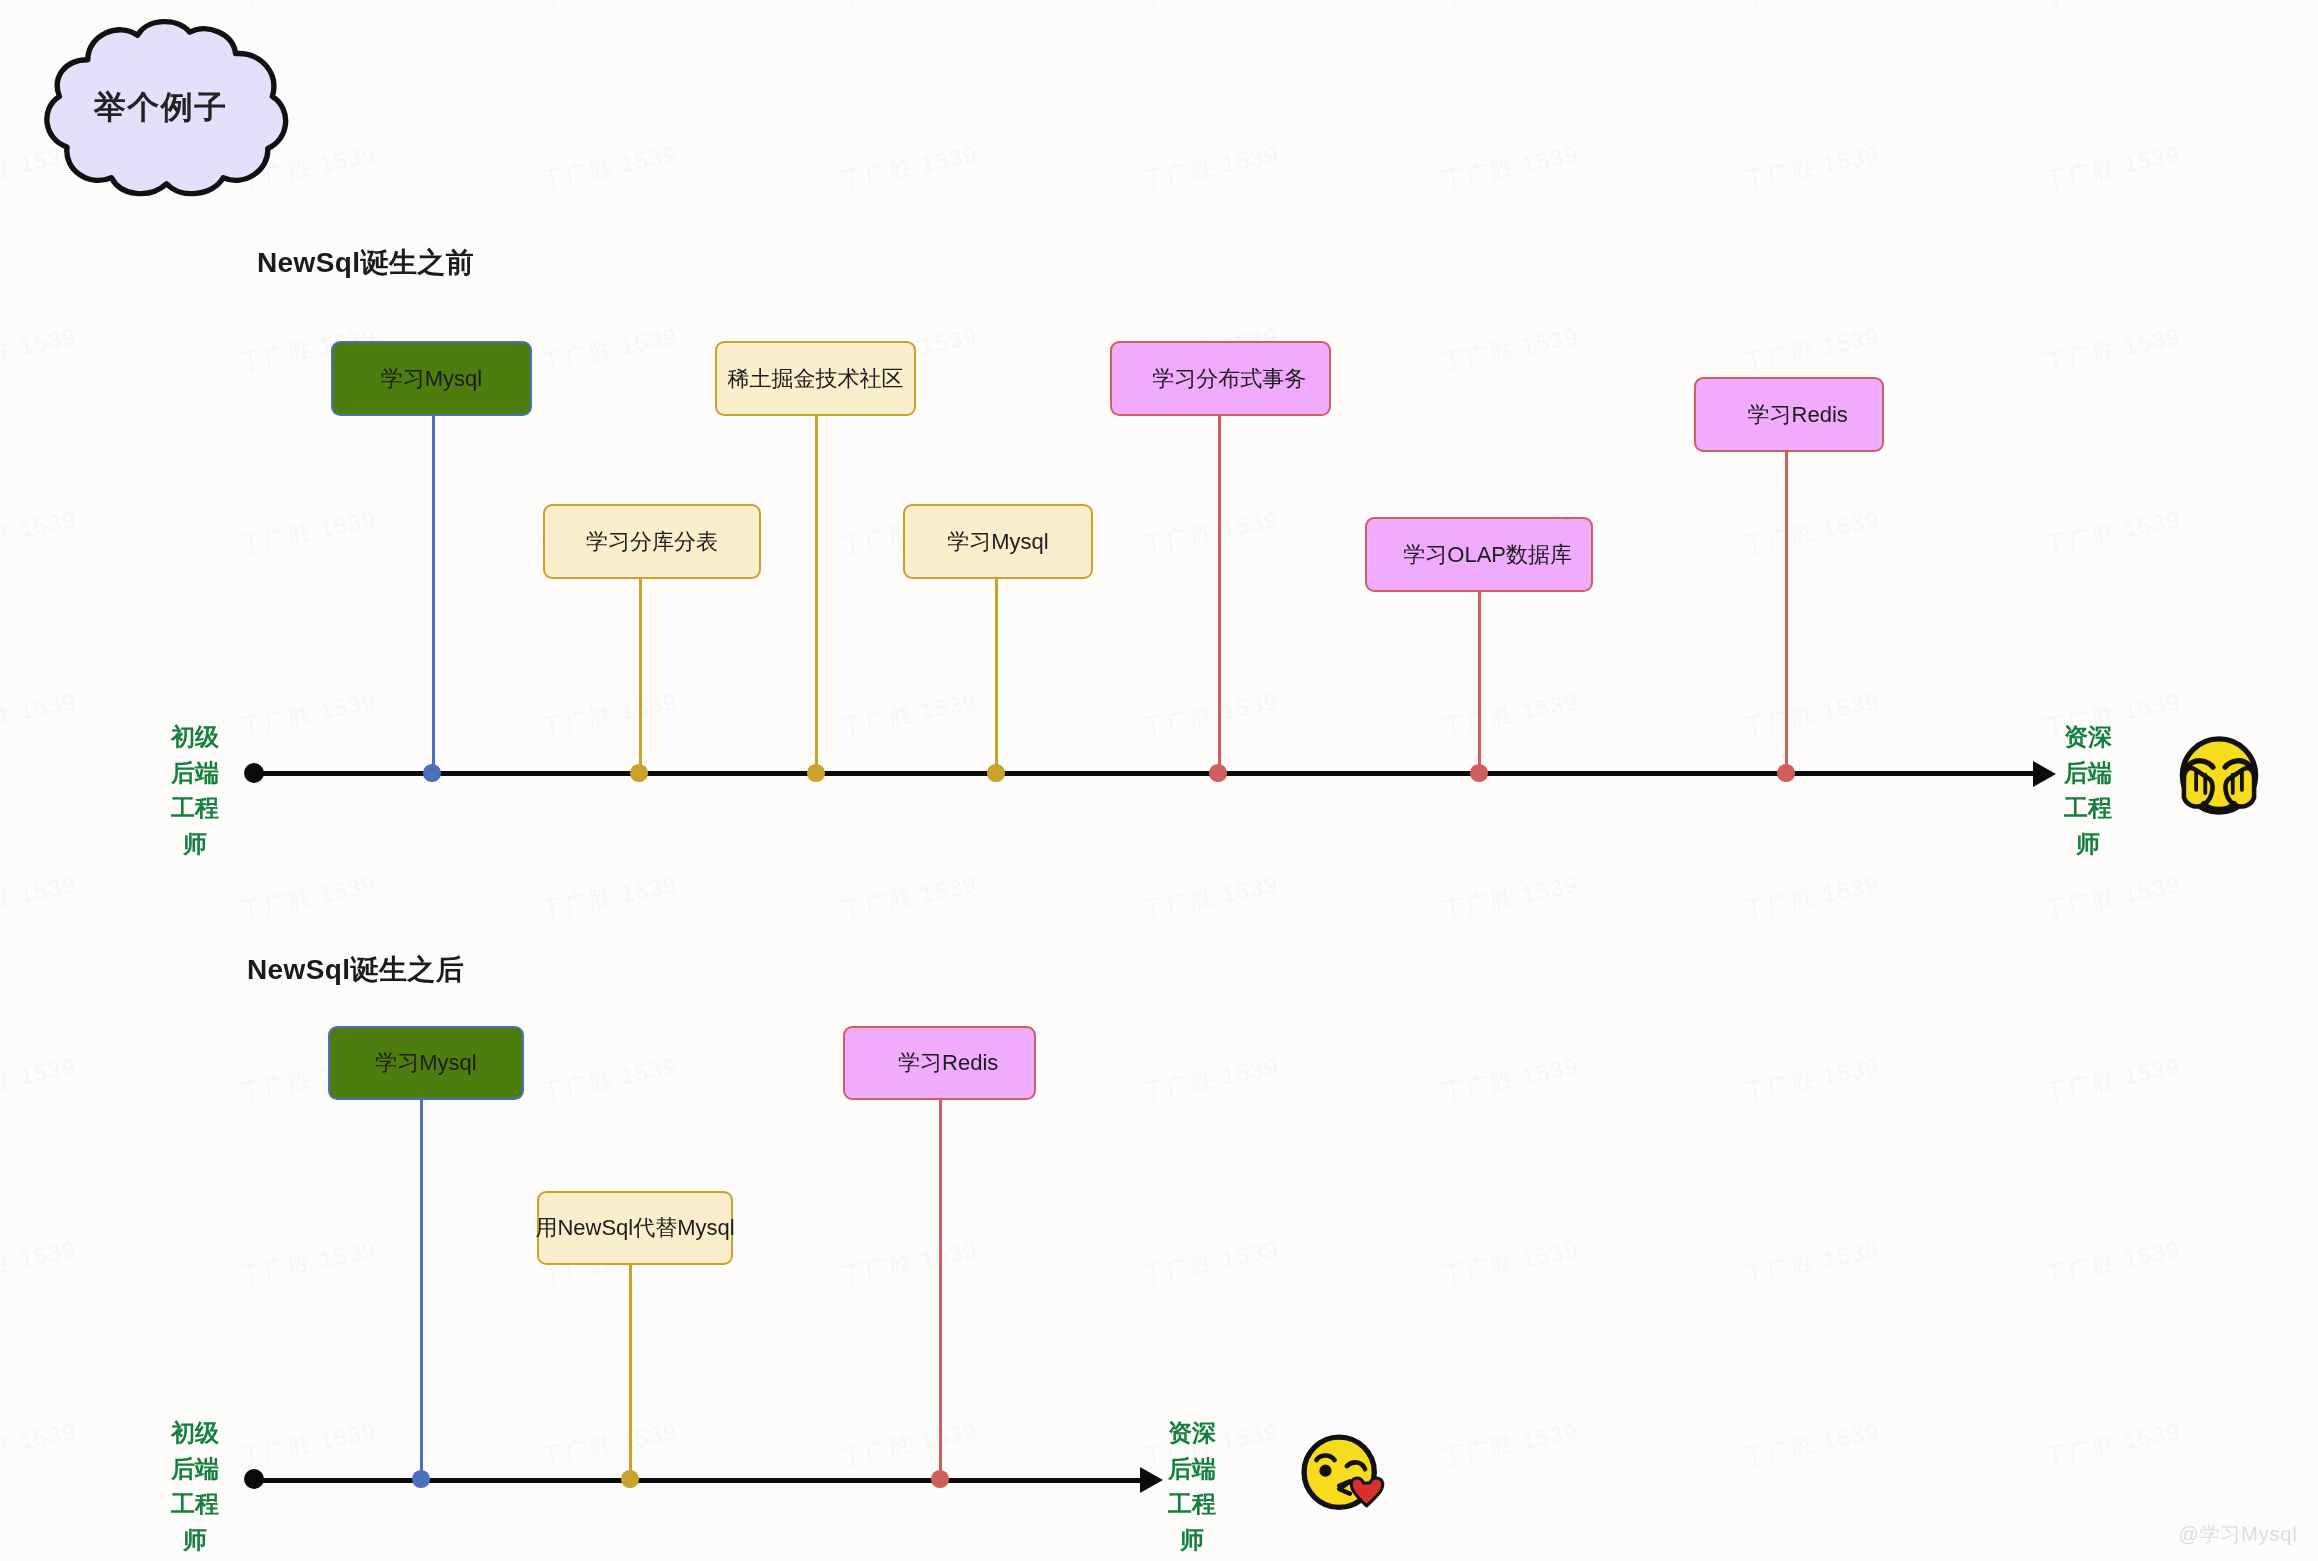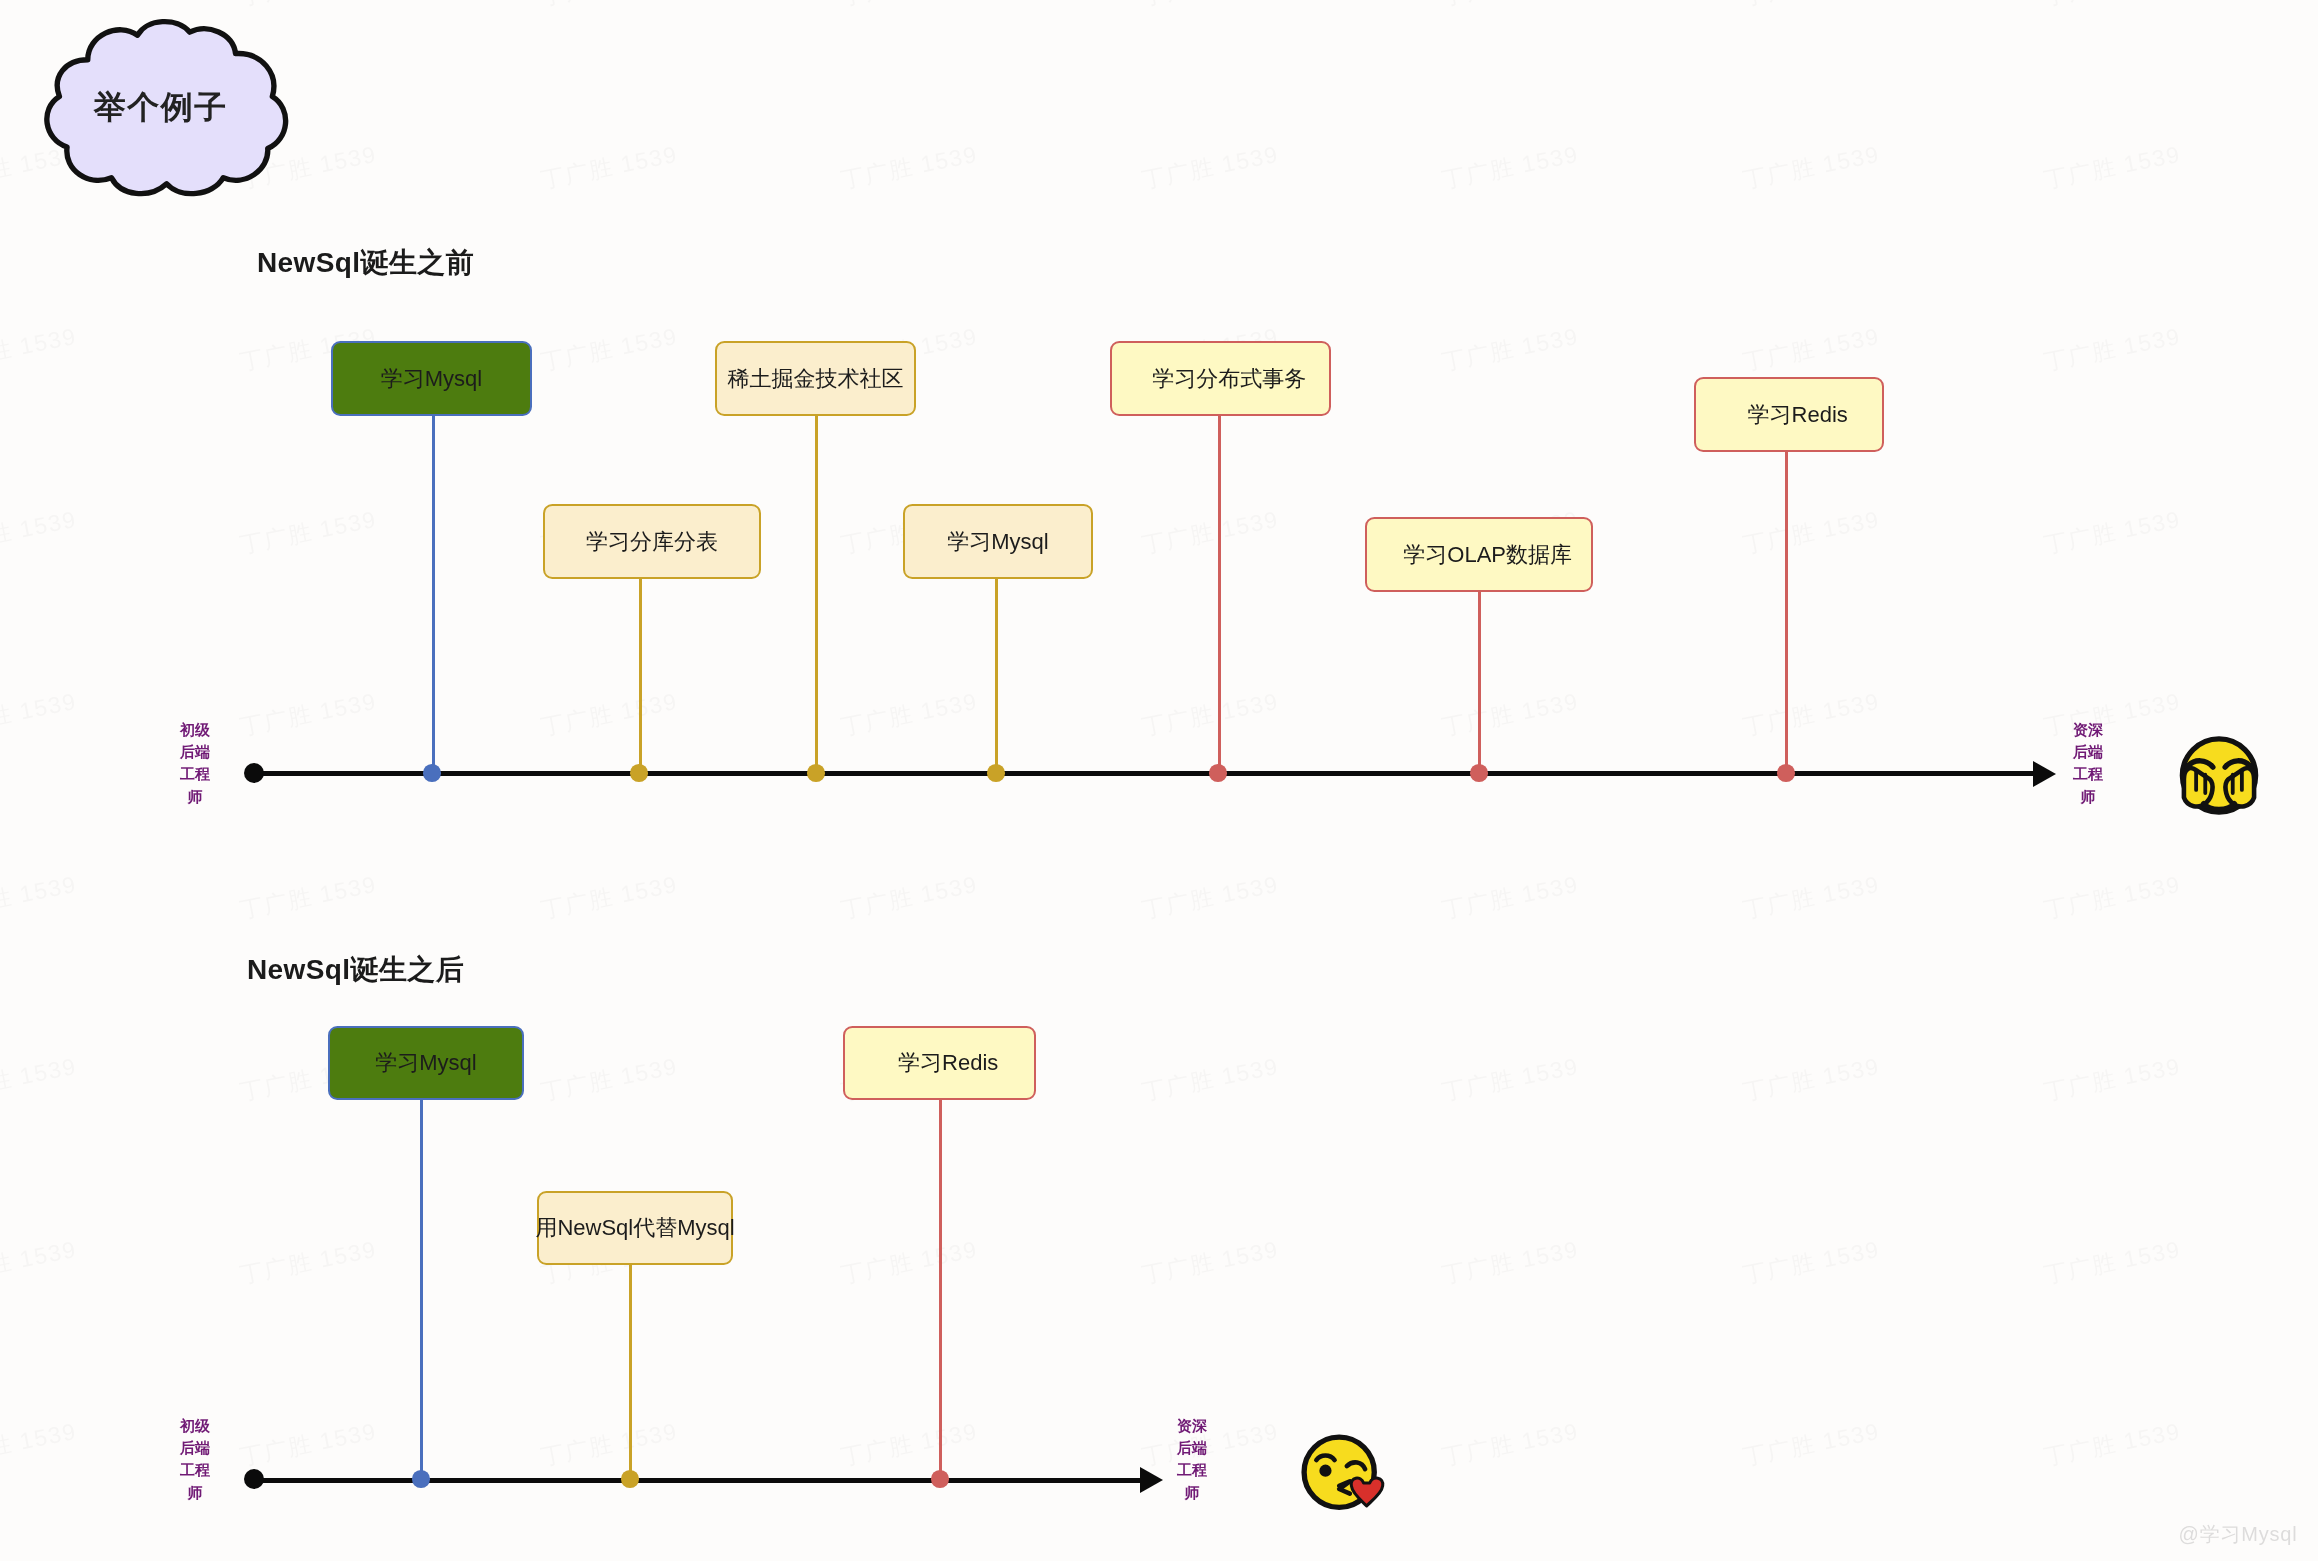--- a/index.html
+++ b/index.html
@@ -35,39 +35,39 @@
   
   .sec-title{
     position:absolute;
     font-size:28px;font-weight:bold;color:#1b1b1b;
     letter-spacing:0.4px;z-index:12;white-space:nowrap;
   }
 
   
   .axis-label{
     position:absolute;z-index:12;
-    font-size:15px;font-weight:bold;color:#701a75;
+    font-size:24px;font-weight:bold;color:#15803d;
     line-height:1.48;text-align:center;width:84px;
   }
   .axis-label span{display:block;}
 
   
   .node{
     position:absolute;z-index:14;
     box-sizing:border-box;
     border-radius:9.2px;
     border:2.3px solid #888;
     display:flex;align-items:center;justify-content:center;
     font-size:22px;color:#1c1c1c;
     white-space:nowrap;
     padding:0 10.7px;
   }
   .node.blue{background:#4d7c0f;border-color:#4a6fbd;}
   .node.yellow{background:#fbeecd;border-color:#c9a227;}
-  .node.red{background:#fef9c3;border-color:#cf5f5c;padding-left:28px;}
+  .node.red{background:#f0abfc;border-color:#cf5f5c;padding-left:28px;}
 
   
   .stem{position:absolute;width:3.1px;z-index:11;}
   .stem.blue{background:#4a6fbd;}
   .stem.yellow{background:#c9a227;}
   .stem.red{background:#cf5f5c;}
 
   
   .axis-line{position:absolute;height:5.4px;background:#0b0b0b;z-index:13;}
   .axis-arrow{

